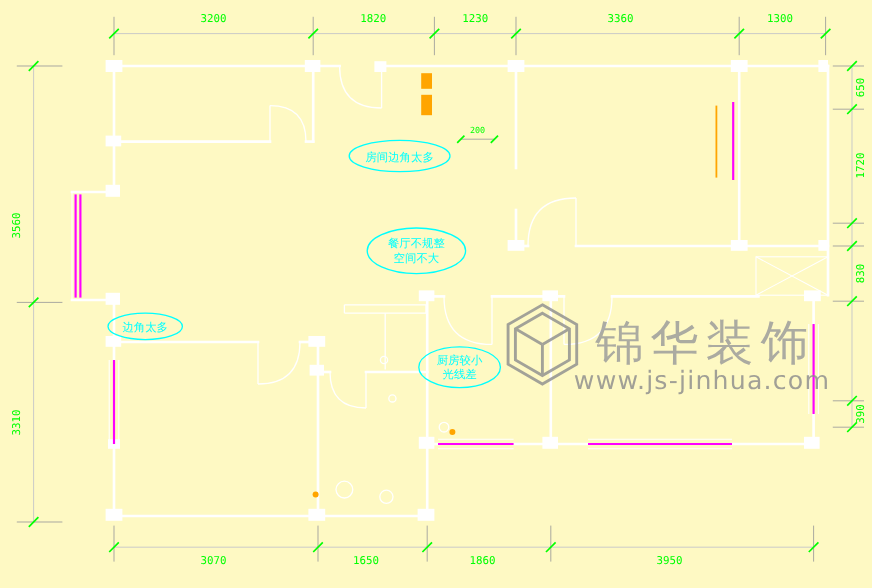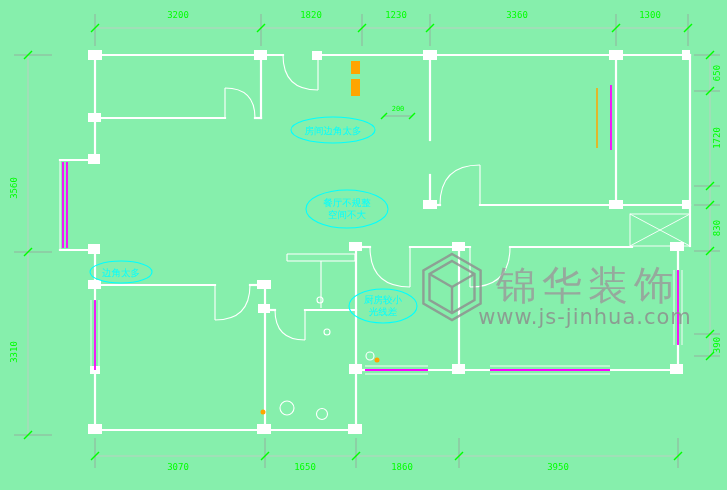--- a/index.html
+++ b/index.html
@@ -1,16 +1,16 @@
 <!DOCTYPE html>
 <html><head>
 <meta charset="utf-8">
 <style>
   html,body{margin:0;padding:0;background:#000;}
-  .stage{position:relative;width:727px;height:490px;background:#86efac;overflow:hidden;
+  .stage{position:relative;width:727px;height:490px;background:#fef9c3;overflow:hidden;
          font-family:"DejaVu Sans","Liberation Sans",sans-serif;}
   svg{display:block;}
   .dim{stroke:#c8c8c8;stroke-width:0.8;}
   .ext{stroke:#9a9a9a;stroke-width:0.7;}
   .tick{stroke:#00ff00;stroke-width:1.4;}
   .dimtext{fill:#00ff00;font-family:"DejaVu Sans Mono","Liberation Mono",monospace;
            font-size:9px;text-anchor:middle;}
   .dimsmall{fill:#00ff00;font-family:"DejaVu Sans Mono","Liberation Mono",monospace;
            font-size:7px;text-anchor:middle;}
   .wall{stroke:#ffffff;stroke-width:2.2;fill:none;stroke-linecap:square;}

